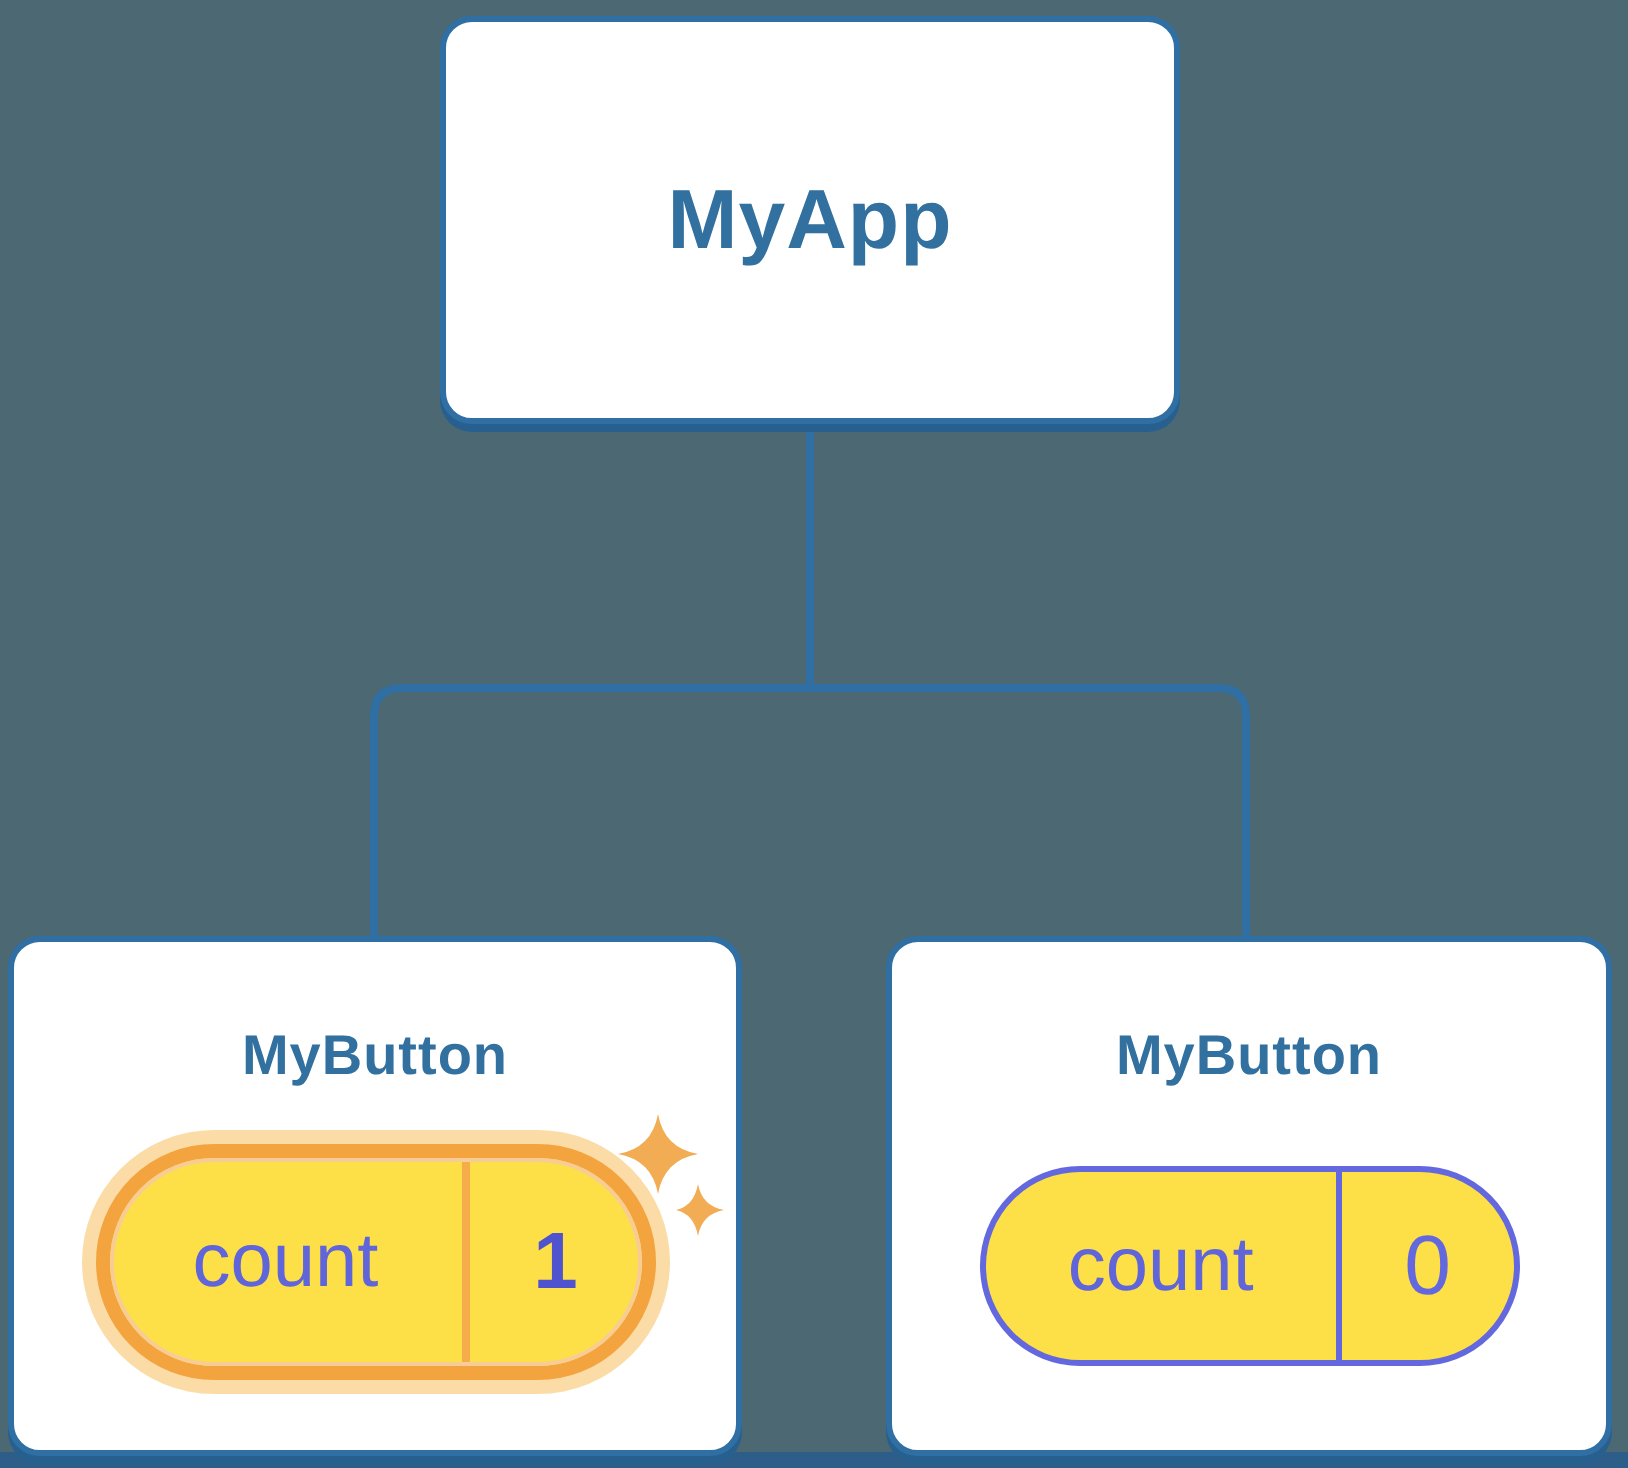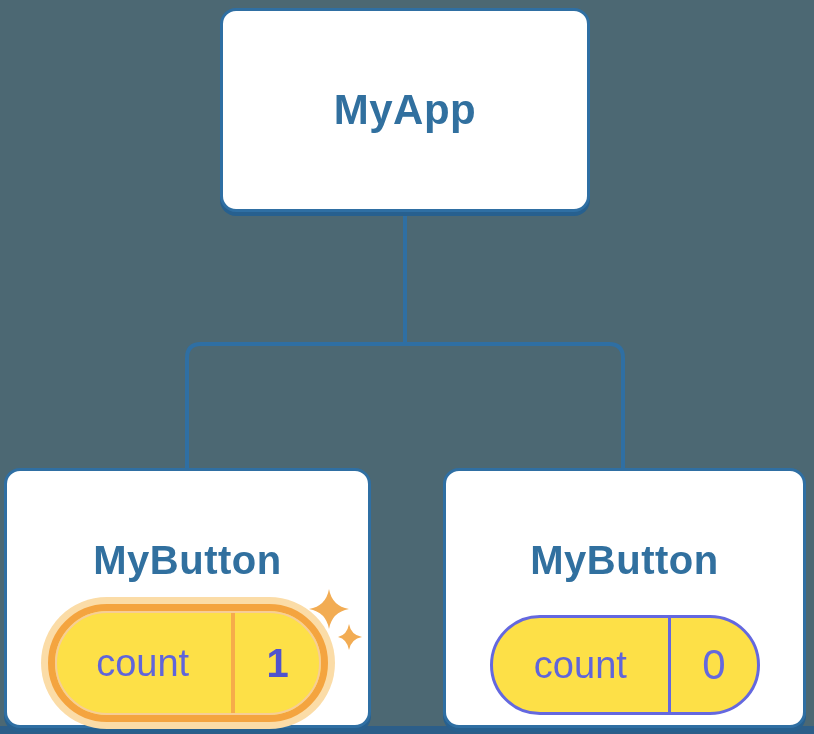--- a/index.html
+++ b/index.html
@@ -58,22 +58,22 @@
     height: 260px;
   }
   .node-label {
     color: #31709F;
     font-size: 42px;
     font-weight: bold;
     letter-spacing: 0.5px;
     line-height: 42px;
   }
   .child-label {
-    font-size: 40px;
-    margin-top: 68px;
+    font-size: 28px;
+    margin-top: 36px;
     line-height: 42px;
   }
   .state-pill {
     box-sizing: border-box;
     position: relative;
     display: flex;
     align-items: stretch;
     background: #fde047;
   }
   .pill-highlighted {

